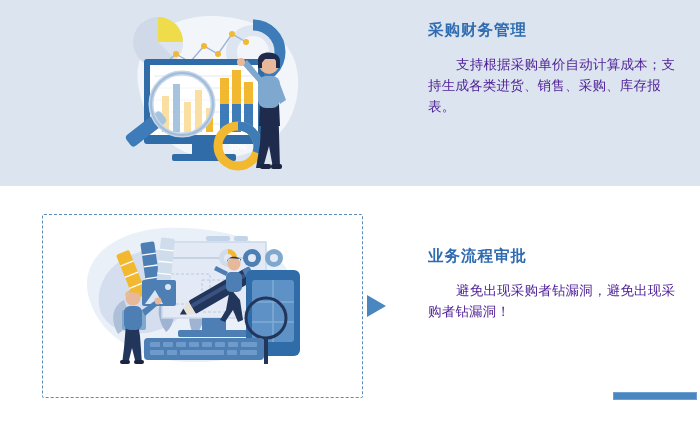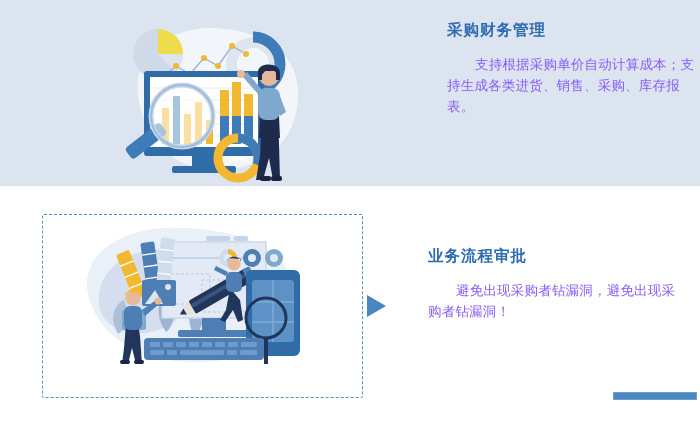--- a/index.html
+++ b/index.html
@@ -21,33 +21,33 @@
     position:absolute;left:0;top:186px;width:700px;height:240px;
     background:#ffffff;
   }
 
   
   .section{position:absolute;}
   .sec1{left:0;top:0;width:700px;height:186px;}
   .sec2{left:0;top:186px;width:700px;height:240px;}
 
   .illu-wrap{position:absolute;}
-  .illu1{left:110px;top:16px;width:200px;height:170px;}
+  .illu1{left:110px;top:4px;width:200px;height:170px;}
   .illu2{left:70px;top:28px;width:270px;height:160px;}
 
   .text-wrap{position:absolute;}
-  .text1{left:428px;top:20px;width:250px;margin-left:19px;}
+  .text1{left:428px;top:20px;width:250px;}
   .text2{left:428px;top:60px;width:250px;}
 
   .sec-title{
     font-size:15.5px;font-weight:bold;color:#2e6bb0;
     letter-spacing:1px;line-height:20px;margin:0 0 14px 0;
   }
   .sec-body{
-    font-size:13.5px;color:#8b5cf6;line-height:21px;
+    font-size:13.5px;color:#4c1d95;line-height:21px;
     margin:0;text-indent:28px;letter-spacing:0.2px;
   }
 
   
   .dashed-frame{
     position:absolute;left:42px;top:214px;width:321px;height:184px;
     border:1.5px dashed #5b8bb8;border-radius:2px;box-sizing:border-box;
   }
 
   

